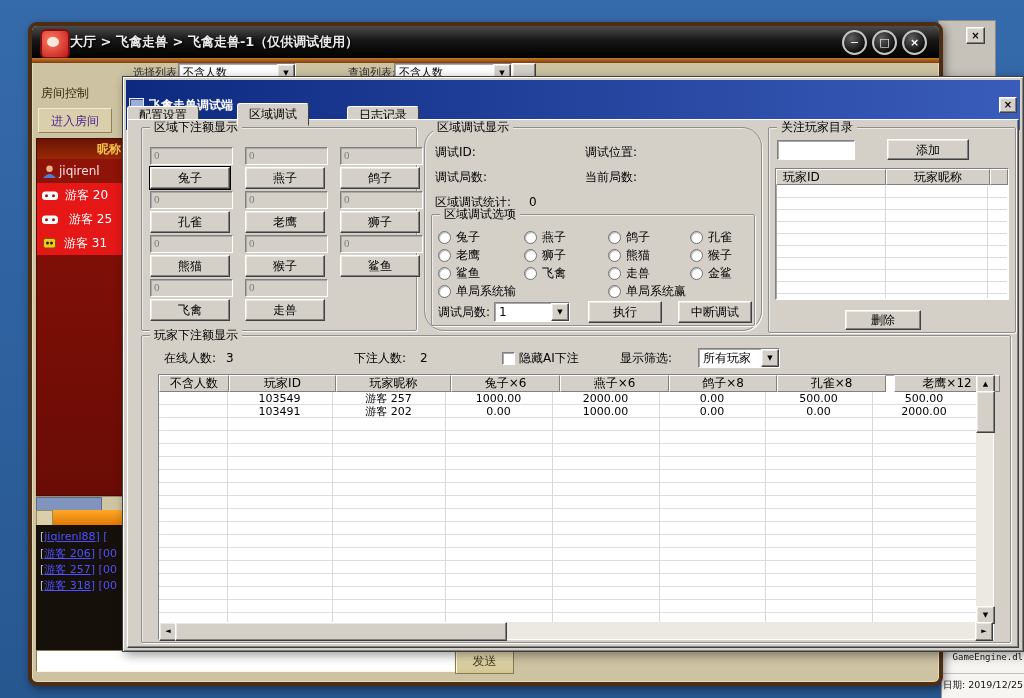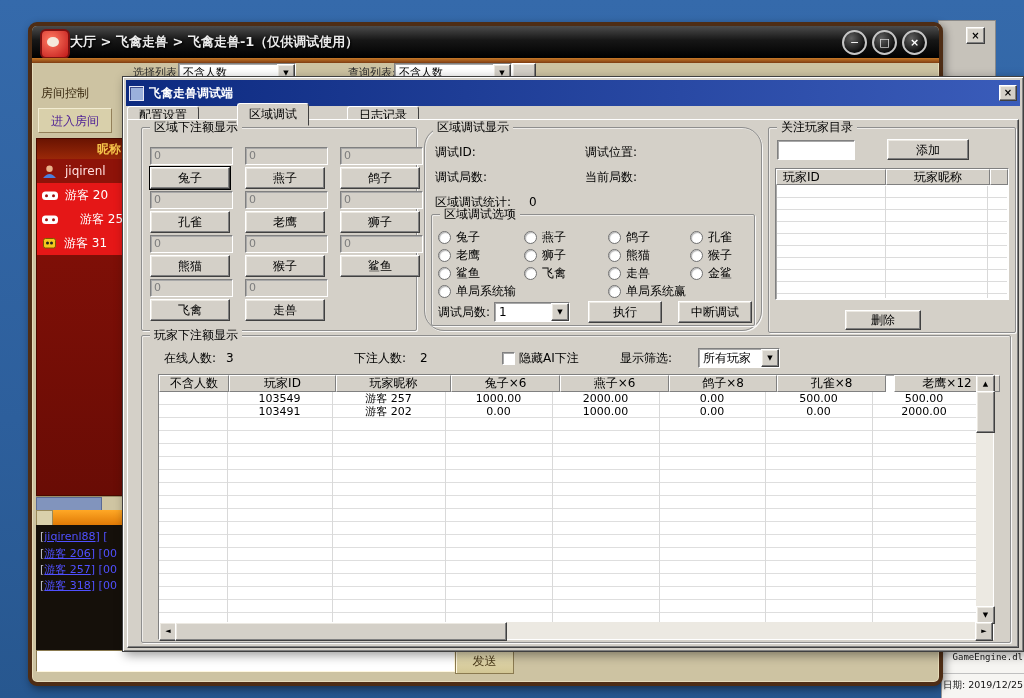--- a/index.html
+++ b/index.html
@@ -36,21 +36,21 @@
   
   .th{background:#d4d0c8;border:1px solid;border-color:#fff #808080 #808080 #fff;
       font-size:12px;display:flex;align-items:center;justify-content:center;flex:none;
       white-space:nowrap;overflow:hidden;}
   .td{font-size:11px;display:flex;align-items:center;justify-content:center;flex:none;
       white-space:nowrap;overflow:hidden;}
   .vline{position:absolute;top:0;width:1px;background:#d9d9d9;}
   .sbtrack{background:#ece9e2;}
   .sb-btn{font-size:7px;color:#000;}
   
-  .dlg-titlebar{display:flex;align-items:center;padding:4px 3px;
+  .dlg-titlebar{display:flex;align-items:center;padding:16px 3px;
     background:linear-gradient(90deg,#0d2a80,#3a5cba);color:#fff;font-weight:bold;font-size:12px;}
   
   .tab{height:17px;line-height:17px;padding:0 11px;font-size:12px;background:#d4d0c8;
        border:1px solid;border-color:#fff #404040 #d4d0c8 #fff;border-radius:3px 3px 0 0;
        position:relative;top:3px;margin-right:2px;}
   .tab.active{top:0;height:21px;line-height:20px;z-index:4;}
   
   .gwin{background:#cdc3a2;border:4px solid #4e2d15;border-radius:9px;
         box-shadow:inset 0 0 0 1px #e6dcba,2px 3px 8px rgba(0,0,0,.45);}
   .gw-titlebar{background:linear-gradient(#4c4c4c,#161616 45%,#000);border-radius:5px 5px 0 0;
@@ -114,38 +114,38 @@
     </div>
     <div class="abs r3d" style="left:480px;top:37px;width:22px;height:17px;"></div>
 
     <div class="abs lbl" style="left:9px;top:60px;color:#3a2a10;">房间控制</div>
     <div class="abs btn" style="left:6px;top:82px;width:72px;height:23px;background:#d9d0ab;border:1px solid;
                 border-color:#f2ecd2 #93805a #93805a #f2ecd2;color:#4c1d95;font-size:12px;">进入房间</div>
 
     <div class="abs" style="left:4px;top:112px;width:150px;height:356px;display:flex;flex-direction:column;border:1px solid #4a0a00;">
       <div style="height:20px;line-height:20px;background:linear-gradient(#6a1402,#9a2808);
                   color:#f6c44a;font-weight:bold;padding-left:60px;font-size:12px;">昵称</div>
-      <div class="abs" style="position:relative;display:flex;align-items:center;height:24px;padding-left:5px;gap:8px;background:#8e1309;color:#ffdede;text-align:center;">
+      <div class="abs" style="position:relative;display:flex;align-items:center;height:24px;padding-left:5px;gap:2px;background:#8e1309;color:#ffdede;text-align:center;">
         <span style="width:15px;height:15px;flex:none;">
           <svg width="15" height="15" viewBox="0 0 14 14">
               <circle cx="7" cy="4.4" r="3" fill="#eab38c"></circle>
               <path d="M1 13 q6 -7.5 12 0 z" fill="#4a7edc"></path>
             </svg></span>
         <span style="font-size:12px;white-space:nowrap;">jiqirenl</span>
       </div>
       <div style="position:relative;display:flex;align-items:center;height:24px;padding-left:5px;gap:7px;background:#e51717;color:#fff;">
         <span style="width:16px;height:13px;flex:none;">
           <svg width="16" height="13" viewBox="0 0 16 12">
               <rect x="0" y="2" rx="3.5" width="16" height="8.5" fill="#fff"></rect>
               <circle cx="4.5" cy="6.2" r="1.5" fill="#a01010"></circle>
               <circle cx="11.5" cy="6.2" r="1.5" fill="#a01010"></circle>
             </svg></span>
         <span style="font-size:12px;white-space:nowrap;">游客 20</span>
       </div>
-      <div style="position:relative;display:flex;align-items:center;height:24px;padding-left:5px;gap:22px;background:#e51717;color:#fff;">
+      <div style="position:relative;display:flex;align-items:center;height:24px;padding-left:5px;gap:11px;background:#e51717;color:#fff;">
         <span style="width:16px;height:13px;flex:none;">
           <svg width="16" height="13" viewBox="0 0 16 12">
               <rect x="0" y="2" rx="3.5" width="16" height="8.5" fill="#fff"></rect>
               <circle cx="4.5" cy="6.2" r="1.5" fill="#a01010"></circle>
               <circle cx="11.5" cy="6.2" r="1.5" fill="#a01010"></circle>
             </svg></span>
         <span style="font-size:12px;white-space:nowrap;">游客 25</span>
       </div>
       <div style="position:relative;display:flex;align-items:center;height:24px;padding-left:5px;gap:7px;background:#e51717;color:#fff;">
         <span style="width:15px;height:14px;flex:none;">
@@ -200,21 +200,21 @@
 
     <div class="abs" style="left:4px;top:26px;height:21px;display:flex;gap:36px;">
       <div class="tab">配置设置</div>
       <div class="tab active">区域调试</div>
       <div class="tab">日志记录</div>
     </div>
 
     <div class="abs" style="left:4px;top:42px;width:890px;height:527px;background:#d4d0c8;border:1px solid;
                 border-color:#fff #404040 #404040 #fff;box-shadow:inset -1px -1px 0 #808080;">
 
-      <div class="group" style="left:13px;top:7px;width:274px;height:202px;">
+      <div class="group" style="left:13px;top:7px;width:274px;height:202px;font-family:Liberation Serif, serif;">
         <span class="group-label">区域下注额显示</span>
 
         <div class="abs s3d" style="left:8px;top:19px;width:78px;height:16px;background:#d4d0c8;color:#7d7d7d;font-size:11px;padding-left:3px;line-height:15px;">0</div>
         <div class="abs s3d" style="left:103px;top:19px;width:78px;height:16px;background:#d4d0c8;color:#7d7d7d;font-size:11px;padding-left:3px;line-height:15px;">0</div>
         <div class="abs s3d" style="left:198px;top:19px;width:78px;height:16px;background:#d4d0c8;color:#7d7d7d;font-size:11px;padding-left:3px;line-height:15px;">0</div>
         <div class="abs r3d btn btn-default" style="left:8px;top:39px;width:78px;height:20px;">兔子</div>
         <div class="abs r3d btn" style="left:103px;top:39px;width:78px;height:20px;">燕子</div>
         <div class="abs r3d btn" style="left:198px;top:39px;width:78px;height:20px;">鸽子</div>
 
         <div class="abs s3d" style="left:8px;top:63px;width:78px;height:16px;background:#d4d0c8;color:#7d7d7d;font-size:11px;padding-left:3px;line-height:15px;">0</div>

